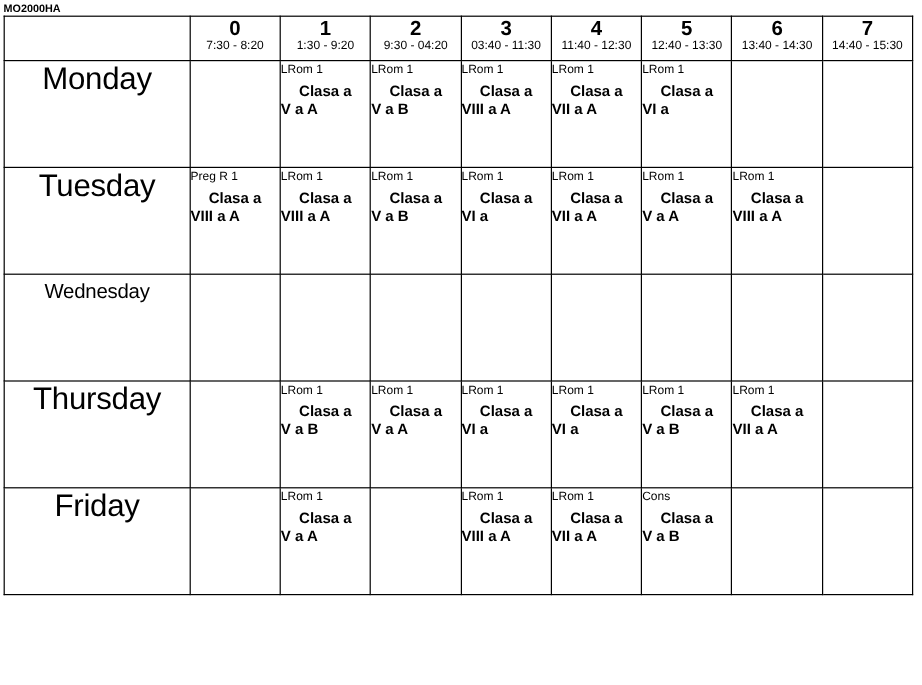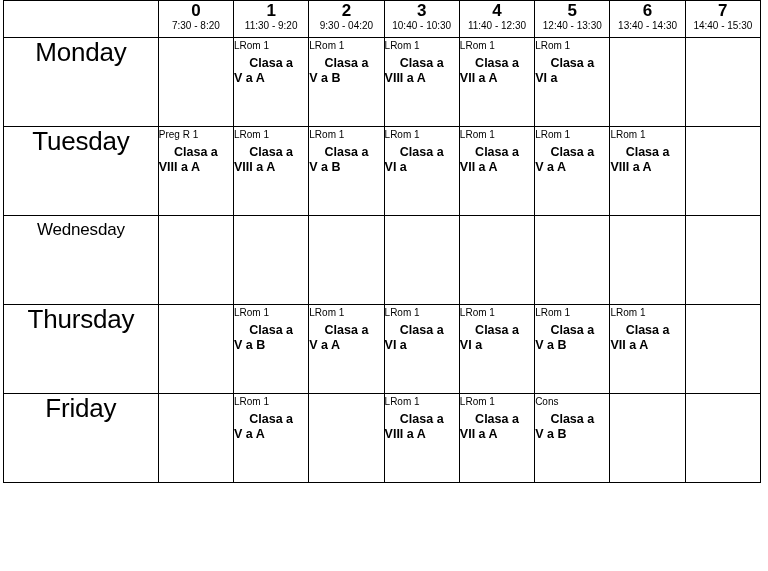--- a/index.html
+++ b/index.html
@@ -105,20 +105,21 @@
     white-space: nowrap;
   }
   .lesson .cls1 { margin-top: 2px; text-align: center; }
 </style>
 </head>
 <body>
 
 <div class="page">
 
 
+  <div class="doc-code">MO2000HA</div>
 
   <table class="timetable">
     <colgroup>
       <col class="daycol">
       <col class="hcol">
         <col class="hcol">
         <col class="hcol">
         <col class="hcol">
       <col class="hcol">
         <col class="hcol">
@@ -128,29 +129,29 @@
     <thead>
       <tr>
         <td class="hdr-corner"></td>
 
         <td class="hdr-cell">
           <div class="hdr-num">0</div>
           <div class="hdr-time">7:30 - 8:20</div>
         </td>
         <td class="hdr-cell">
           <div class="hdr-num">1</div>
-          <div class="hdr-time">11:30 - 9:20</div>
+          <div class="hdr-time">1:30 - 9:20</div>
         </td>
         <td class="hdr-cell">
           <div class="hdr-num">2</div>
           <div class="hdr-time">9:30 - 04:20</div>
         </td>
         <td class="hdr-cell">
           <div class="hdr-num">3</div>
-          <div class="hdr-time">10:40 - 10:30</div>
+          <div class="hdr-time">03:40 - 11:30</div>
         </td>
         <td class="hdr-cell">
           <div class="hdr-num">4</div>
           <div class="hdr-time">11:40 - 12:30</div>
         </td>
         <td class="hdr-cell">
           <div class="hdr-num">5</div>
           <div class="hdr-time">12:40 - 13:30</div>
         </td>
         <td class="hdr-cell">

